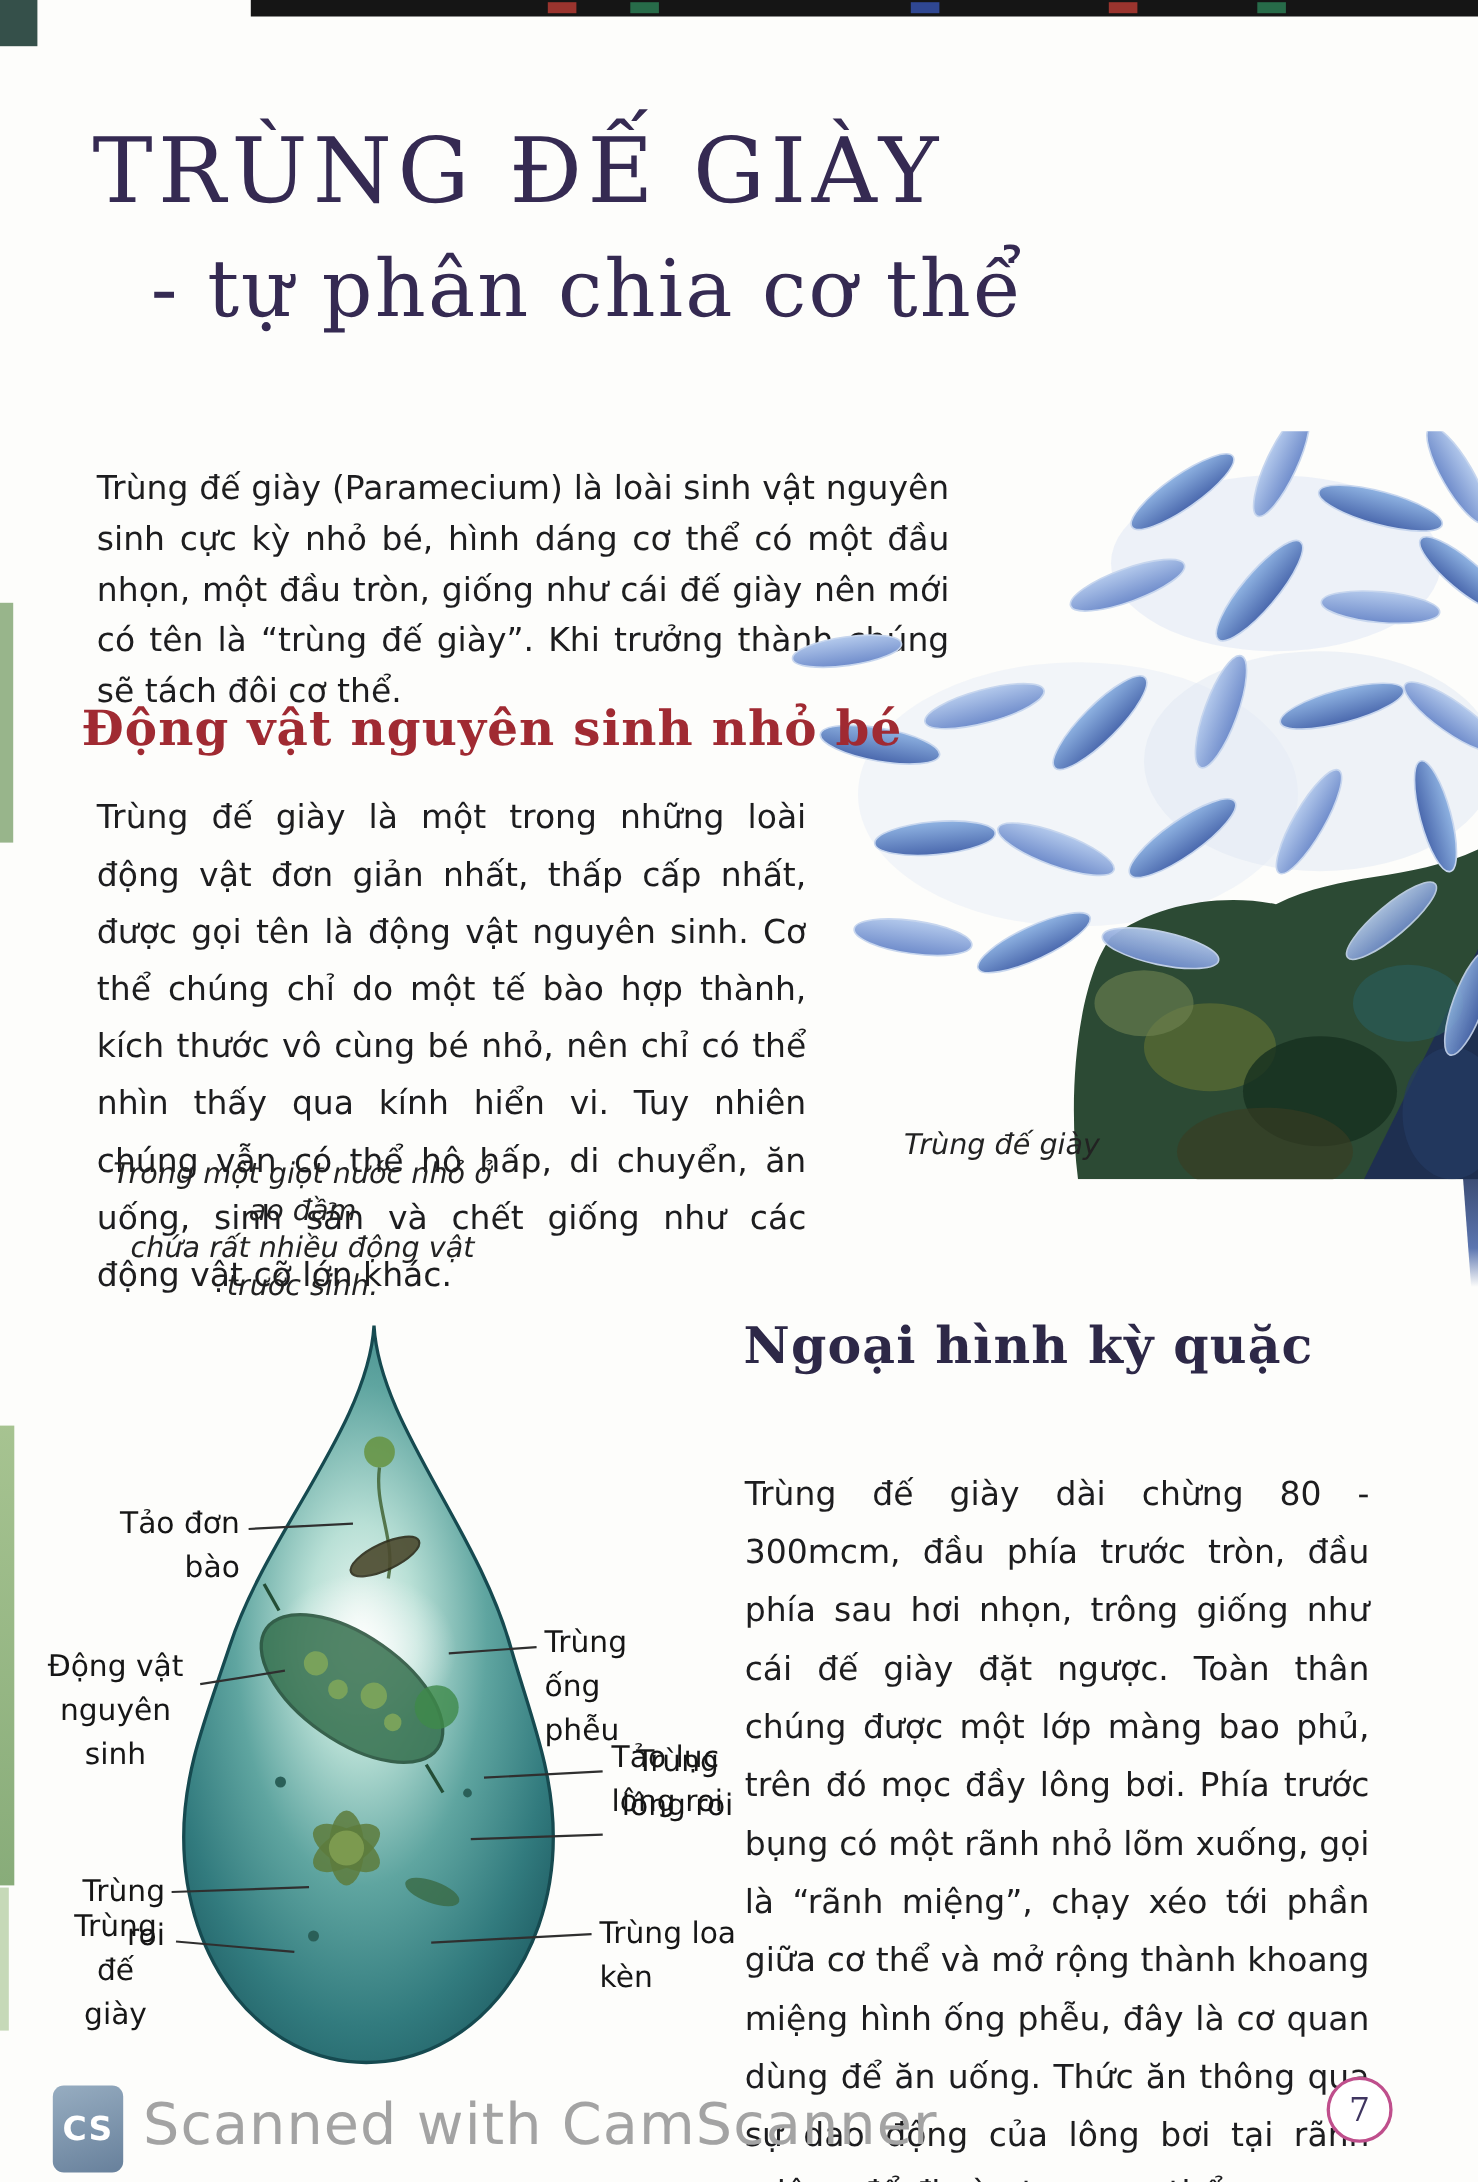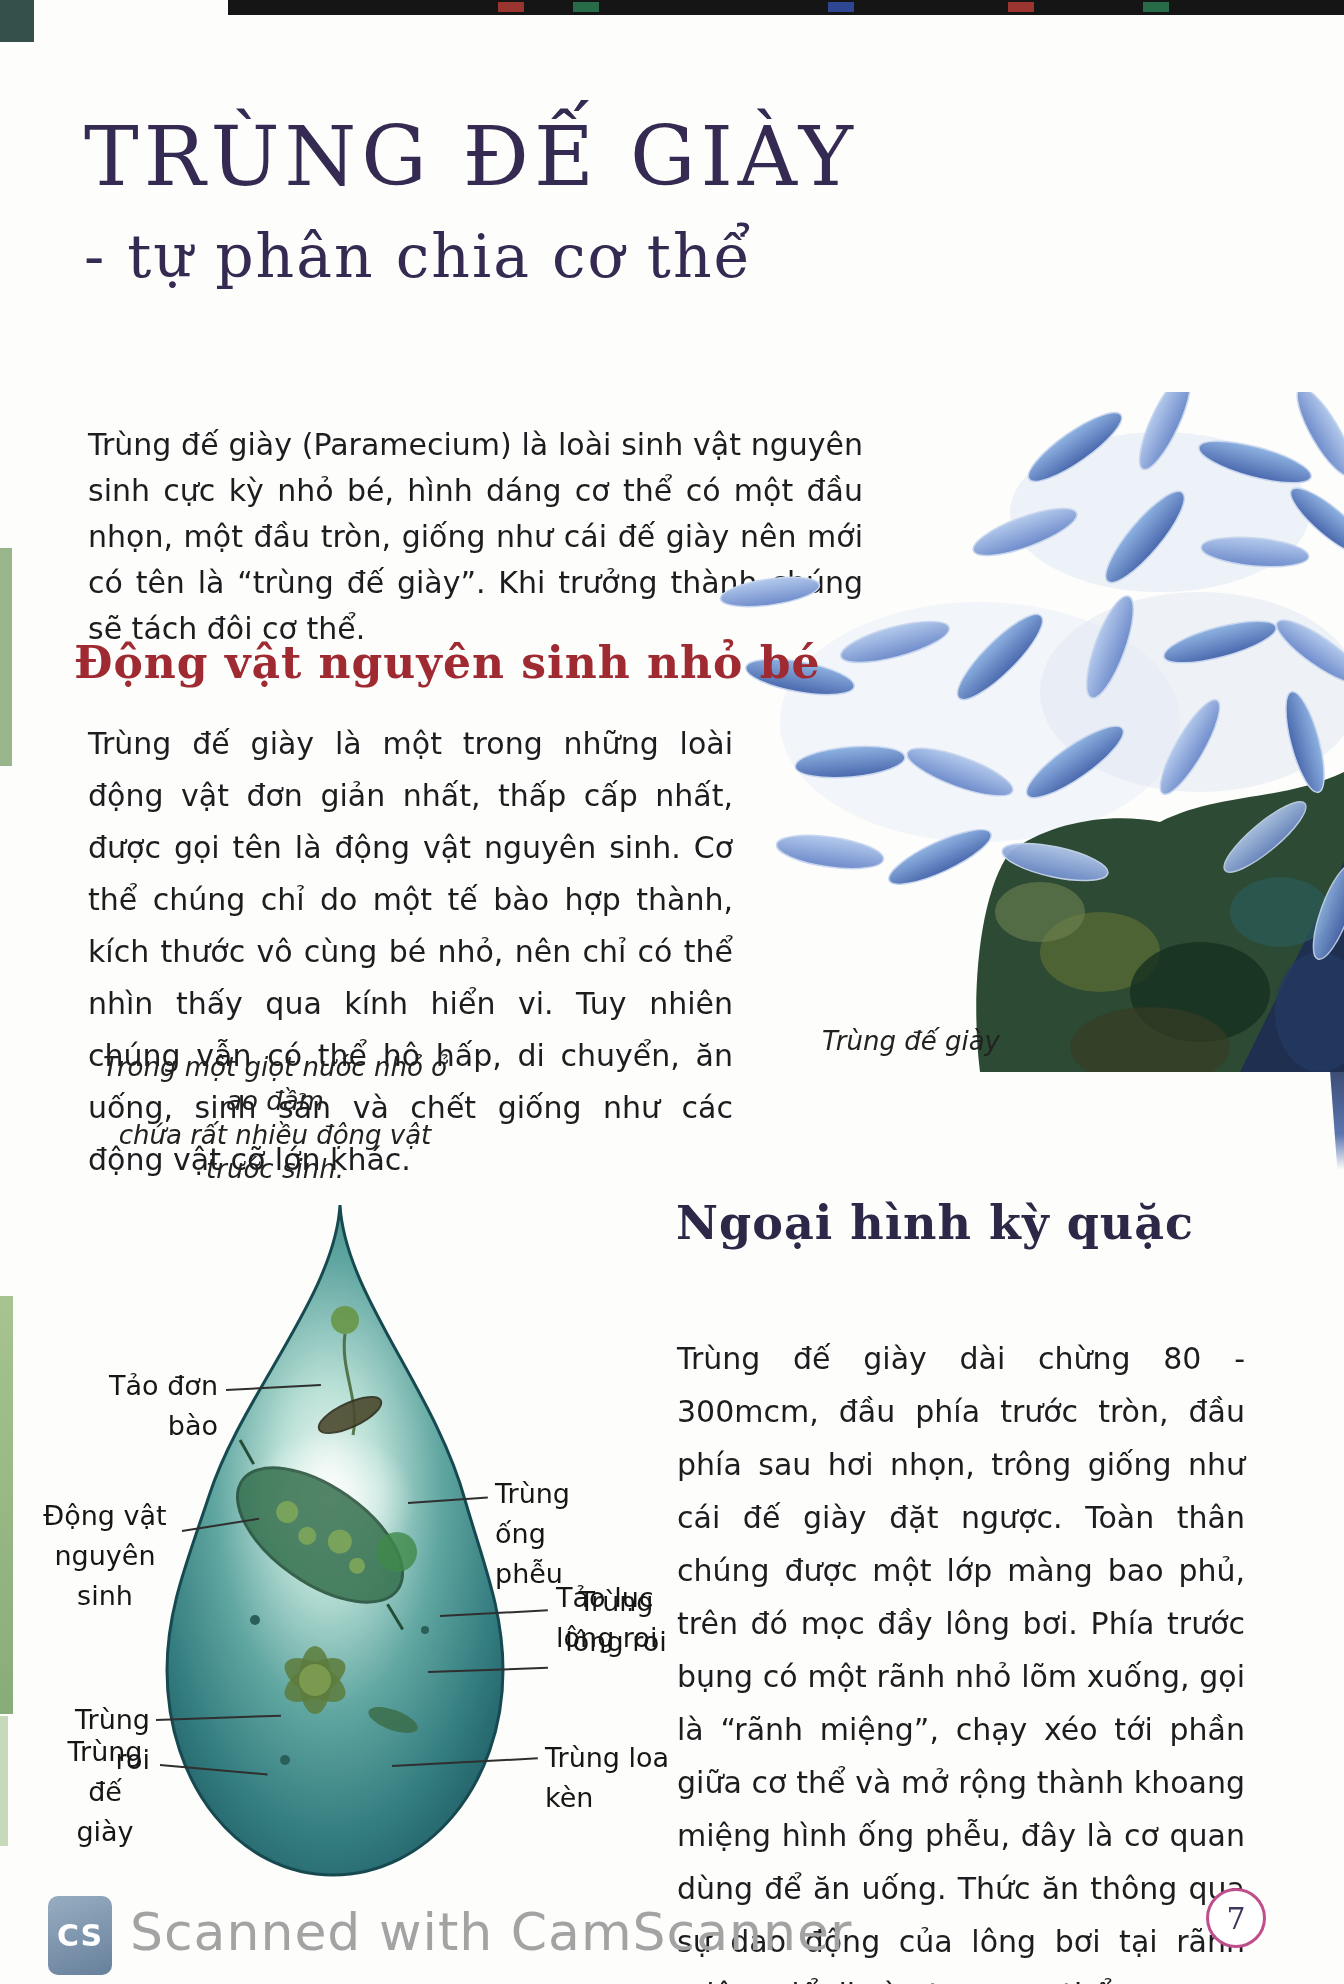--- a/index.html
+++ b/index.html
@@ -13,21 +13,21 @@
   .scan-corner{left:0;top:0;width:34px;height:42px;background:#12312a;opacity:.85;}
   .scan-strip1{left:0;top:548px;width:12px;height:218px;background:#86a877;opacity:.85;}
   .scan-strip2{left:0;top:1296px;width:13px;height:418px;background:linear-gradient(#9dbd85,#7ba36b);opacity:.9;}
   .scan-strip3{left:0;top:1716px;width:8px;height:130px;background:#b8cfa8;opacity:.8;}
   .edge-wedge{left:1322px;top:1052px;width:22px;height:118px;background:linear-gradient(#1d2c52,#4a67a8 70%,transparent);clip-path:polygon(30% 0,100% 0,100% 100%,70% 100%);opacity:.9;}
 
   
   .title{left:84px;top:116px;width:900px;font-family:"DejaVu Serif","Liberation Serif",serif;
          color:#352a52;line-height:1.0;}
   .title .l1{font-size:82px;letter-spacing:5px;}
-  .title .l2{font-size:60px;margin-top:28px;letter-spacing:2px;}
+  .title .l2{font-size:72px;margin-top:28px;letter-spacing:2px;text-align:center;}
   .h-red{left:74px;top:600px;font-family:"DejaVu Serif","Liberation Serif",serif;
          font-size:44px;color:#a02a32;letter-spacing:1px;}
   .h-navy{left:676px;top:1158px;font-family:"DejaVu Serif","Liberation Serif",serif;
           font-size:46px;color:#2d2847;letter-spacing:1px;}
 
   
   .para{text-align:justify;}
   .intro{left:88px;top:392px;width:775px;font-size:30px;line-height:46px;}
   .body1{left:88px;top:688px;width:645px;font-size:30px;line-height:52px;}
   .body2{left:677px;top:1302px;width:568px;font-size:30px;line-height:53px;}

